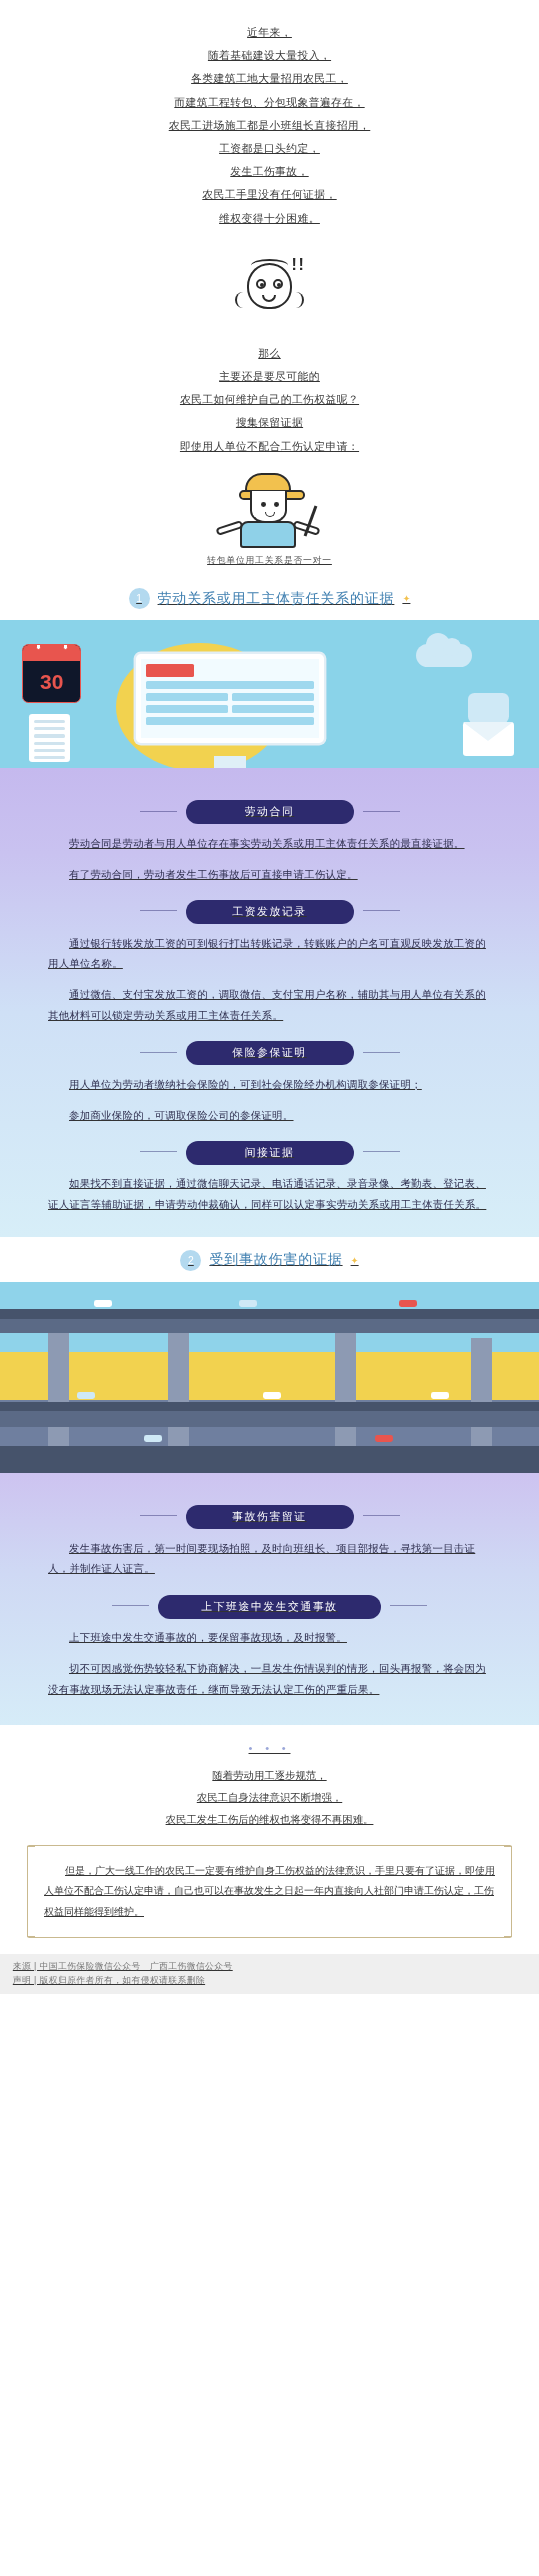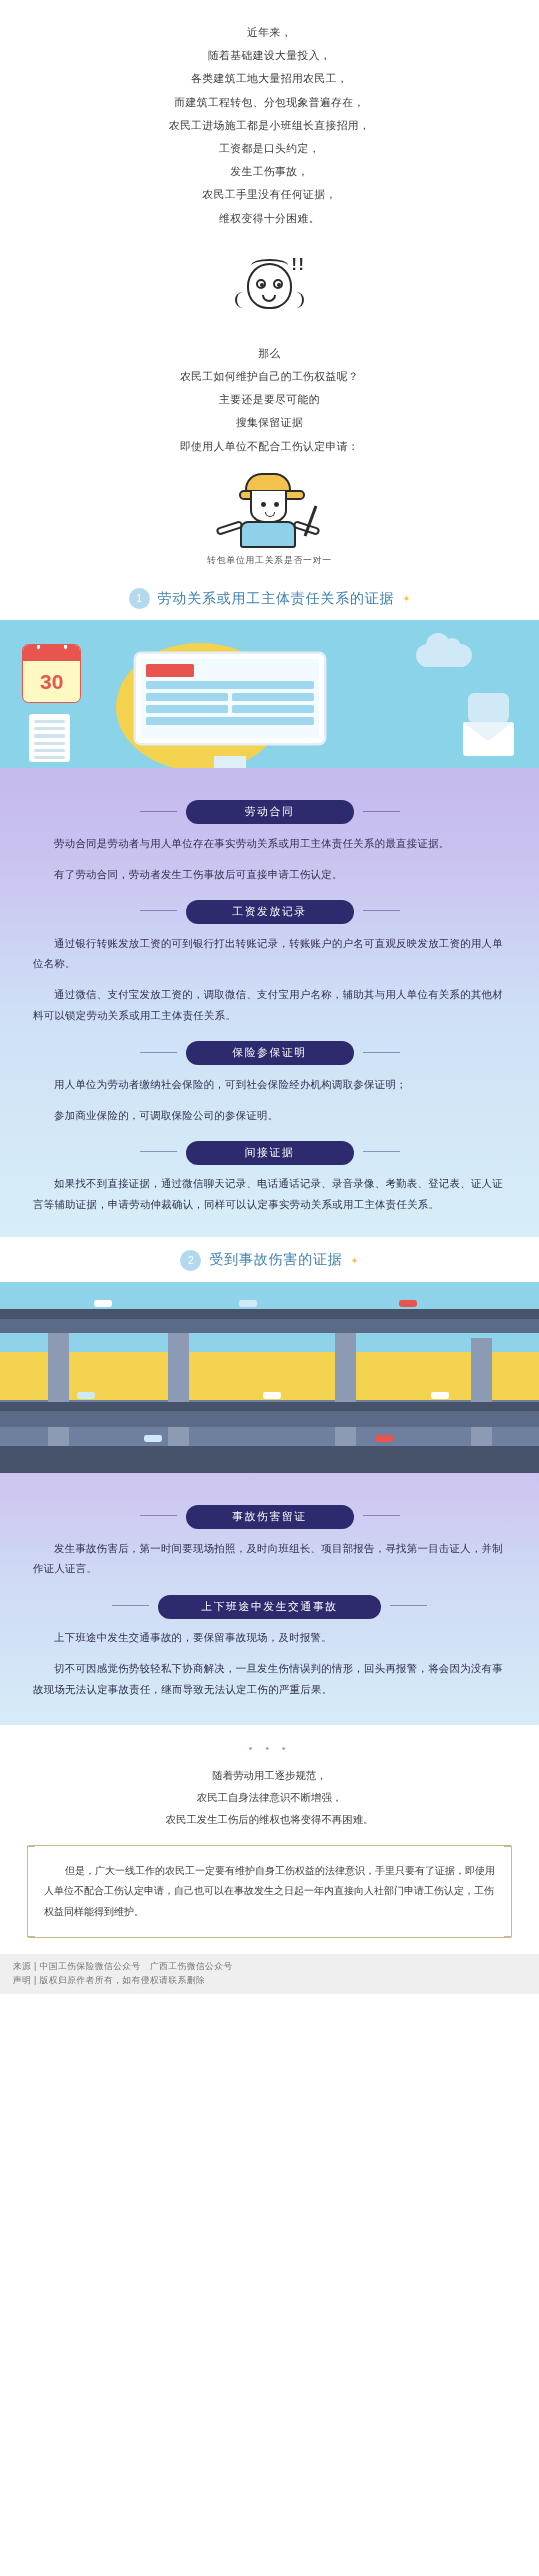--- a/index.html
+++ b/index.html
@@ -2,21 +2,21 @@
 <html style="font-size:12.8px"><head>
 <meta charset="utf-8">
 <style>
   * { box-sizing: border-box; margin: 0; padding: 0; }
   body {
     width: 539px;
     font-family: "Liberation Sans", sans-serif;
     background: #ffffff;
     color: #333;
   }
-  .page { width: 539px; position: relative; overflow: hidden; }
+  .page { width: 539px; position: relative; overflow: hidden; text-decoration: underline; }
 
   
   .intro {
     background: #ffffff;
     padding: 21px 0 8px 0;
     text-align: center;
   }
   .intro p {
     font-size: 10.8px;
     line-height: 2.15;
@@ -136,21 +136,21 @@
   .banner1 .cloud:before {
     content:""; position:absolute; left: 9.6px; top:-11.2px; width: 24px; height: 24px;
     background:#cfe9f6; border-radius:50%;
   }
   .banner1 .cloud:after {
     content:""; position:absolute; left: 27px; top:-6.4px; width: 17.6px; height: 17.6px;
     background:#cfe9f6; border-radius:50%;
   }
   .cal {
     position:absolute; left: 22.3px; top: 24px; width: 59px; height: 59px;
-    background:#fef9c3; border-radius: 6.4px; border: 1.6px solid #e8554e; overflow:hidden;
+    background:#0f172a; border-radius: 6.4px; border: 1.6px solid #e8554e; overflow:hidden;
   }
   .cal .top { height: 16px; background:#e8554e; }
   .cal .num { text-align:center; font-size: 21px; color:#e8554e; line-height: 41px; font-weight: bold;}
   .cal .ring { position:absolute; top:-4.8px; width:4.8px; height:9.6px; background:#fff; border:1.6px solid #e8554e; border-radius:2.4px;}
   .cal .ring.a{left:12.8px;} .cal .ring.b{left:40px;}
 
   .monitor {
     position:absolute; left: 136px; top: 34px; width: 188px; height: 102px;
   }
   .monitor .screen {
@@ -198,21 +198,21 @@
     display:flex; align-items:center; justify-content:center;
     font-size: 10.8px; letter-spacing: 1.6px;
     position: relative;
   }
   .pill:before, .pill:after {
     content:""; position:absolute; top: 10.4px; width: 37px; height: 0.8px; background: rgba(45,42,110,.45);
   }
   .pill:before { left: -46px; } .pill:after { right: -46px; }
   .ptext {
     font-size: 10.4px; line-height: 2.0; color: #2f2f4f;
-    padding: 0 33px; text-indent: 21px; letter-spacing: 0.3px;
+    padding: 0 48px; text-indent: 21px; letter-spacing: 0.3px;
   }
   .ptext + .ptext { margin-top: 10px; }
 
   
   .banner2 { position:relative; width: 539px; height: 191px; background:#6f7f9f; overflow:hidden;}
   .banner2 .sky { position:absolute; inset: 0 0 45% 0; background:#8fd3ea; }
   .banner2 .yellowblock { position:absolute; left: 0; top: 70px; width: 539px; height: 48px; background:#f2d24f; }
   .banner2 .slab {
     position:absolute; background:#5b6a86;
   }
@@ -272,22 +272,22 @@
         <div class="bangs"></div>
         <div class="bangs r"></div>
         <div class="eye l"></div>
         <div class="eye r"></div>
         <div class="mouth"></div>
         <div class="excl">!!</div>
       </div>
     </div>
 
     <p>那么</p>
+    <p>主要还是要尽可能的</p>
     <p>农民工如何维护自己的工伤权益呢？</p>
-    <p>主要还是要尽可能的</p>
     <p>搜集保留证据</p>
     <p>即使用人单位不配合工伤认定申请：</p>
 
     <div class="doodle doodle-2">
       <div class="worker">
         <div class="cap"></div>
         <div class="wface">
           <div class="weye l"></div>
             <div class="weye r"></div>
             <div class="wmouth"></div>

